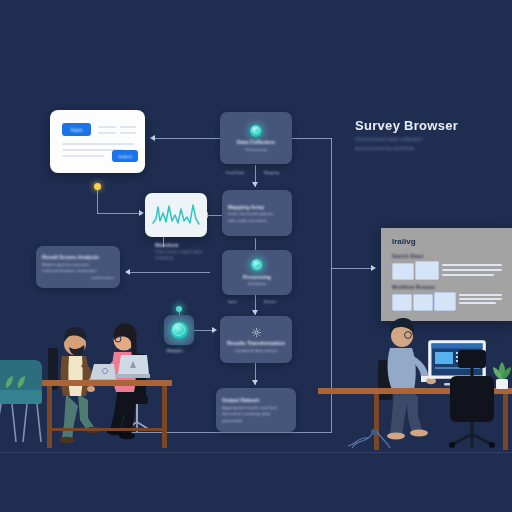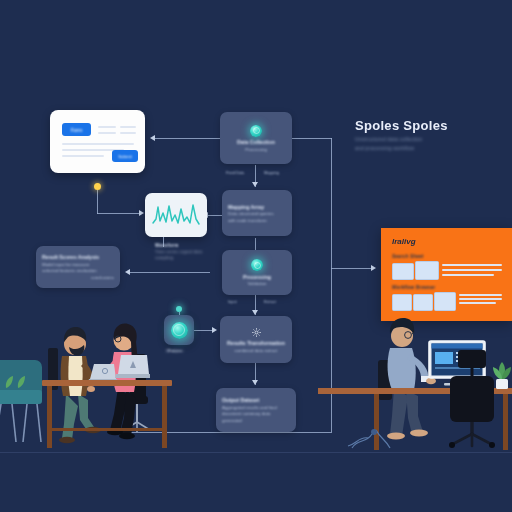--- a/index.html
+++ b/index.html
@@ -69,21 +69,21 @@
 
   
   .chip{
     width:30px;height:30px;border-radius:7px;background:#44537a;
     display:flex;align-items:center;justify-content:center;
     box-shadow:0 2px 6px rgba(0,0,0,.25);
   }
   .chip .orb{width:17px;height:17px;margin:0;box-shadow:0 0 9px 3px rgba(56,216,205,.6);}
 
   
-  .board{background:#f97316;box-shadow:0 3px 12px rgba(0,0,0,.32);font-style:italic;}
+  .board{background:#a3a3a3;box-shadow:0 3px 12px rgba(0,0,0,.32);}
   .thumb{background:#d5e4f7;border:.7px solid #b9cde8;border-radius:1.5px;}
   .boardtitle{font-weight:bold;color:#1d2b46;filter:blur(.7px);}
 
   
   .headline{font-size:13px;font-weight:bold;color:#e9eefa;filter:blur(.55px);letter-spacing:.3px;}
   .subline{font-size:5px;color:#9fb0cd;filter:blur(1.15px);margin-top:3px;}
   .desk-top2{background:#a9643a;}
   .leg{background:#7c4724;}
   .floorline{position:absolute;height:1px;background:#33436b;opacity:.8;}
 
@@ -97,21 +97,21 @@
     width:6px;height:6px;border-radius:50%;background:#4fd8cd;
     box-shadow:0 0 6px 2px rgba(79,216,205,.55);
   }
 </style>
 </head>
 <body>
 
 <div class="stage">
 
   <div class="abs" style="left:355px;top:118px;width:150px;">
-    <div class="headline">Spoles Spoles</div>
+    <div class="headline">Survey Browser</div>
     <div class="subline blurtext softer">Unstructured data collection</div>
     <div class="subline blurtext softer">and processing workflow</div>
   </div>
 
   <div class="ln-h" style="left:155px;top:138px;width:65px;"></div>
   <div class="arw l" style="left:150px;top:134.5px;"></div>
 
   <div class="ln-v" style="left:255px;top:165px;height:22px;"></div>
   <div class="arw d" style="left:251.5px;top:182px;"></div>
 

